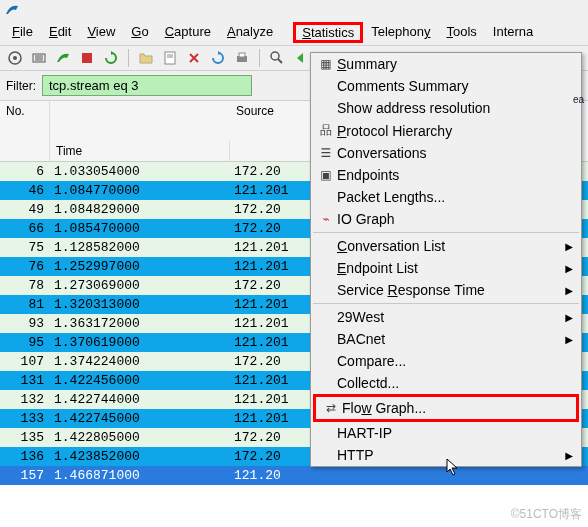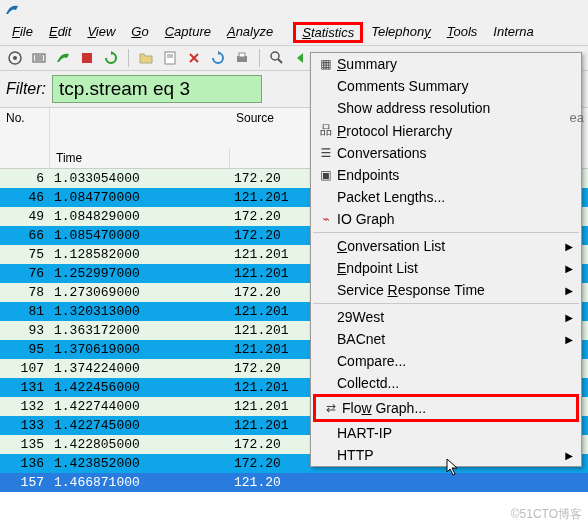--- a/index.html
+++ b/index.html
@@ -1,28 +1,28 @@
 <!DOCTYPE html>
 <html><head>
 <meta charset="utf-8">
 <style>
   * { box-sizing: border-box; margin: 0; padding: 0; }
   body { font-family: "Segoe UI", Tahoma, sans-serif; font-size: 13px; background: #fff; width: 588px; height: 527px; overflow: hidden; position: relative; color: #000; }
   .titlebar { height: 20px; background: #f0f0f0; display: flex; align-items: center; padding-left: 4px; }
   .shark-icon { width: 16px; height: 16px; }
   .menubar { display: flex; background: #f0f0f0; padding: 2px 4px; gap: 0; border-bottom: 1px solid #d0d0d0; }
-  .menubar-item { padding: 2px 8px; cursor: pointer; font-style: italic; }
+  .menubar-item { padding: 2px 8px; cursor: pointer; }
   .menubar-item .ul { text-decoration: underline; }
   .stats-highlight { border: 3px solid #f00; padding: 0 6px; margin-left: 12px; }
   .toolbar { display: flex; align-items: center; background: #f0f0f0; padding: 3px 6px; gap: 6px; border-bottom: 1px solid #d0d0d0; }
   .tbtn { width: 18px; height: 18px; display: flex; align-items: center; justify-content: center; cursor: pointer; }
   .tsep { width: 1px; height: 18px; background: #c0c0c0; margin: 0 2px; }
   .filterbar { display: flex; align-items: center; background: #f0f0f0; padding: 4px 6px; gap: 6px; border-bottom: 1px solid #d0d0d0; }
-  .filter-label { font-size: 16px; font-style: italic; }
-  .filter-input { background: #b8f0b8; border: 1px solid #7aa77a; padding: 2px 6px; font-family: inherit; font-size: 19px; width: 210px; }
+  .filter-label { font-size: 12px; }
+  .filter-input { background: #b8f0b8; border: 1px solid #7aa77a; padding: 2px 6px; font-family: inherit; font-size: 13px; width: 210px; }
   .headers { display: flex; background: #f5f5f5; border-bottom: 1px solid #ccc; font-size: 12px; }
   .headers > div { padding: 3px 6px; border-right: 1px solid #ddd; }
   .col-no { width: 50px; }
   .col-time { width: 180px; margin-top: 40px; }
   .col-src { width: 90px; }
   .packet-list { }
   .row { display: flex; font-family: "Consolas","Courier New",monospace; font-size: 13px; line-height: 19px; }
   .row-even { background: #e6f5e6; }
   .row-odd { background: #0ea5e9; }
   .row-sel { background: #2a7bde; color: #fff; }
@@ -30,21 +30,21 @@
   .cell-time { width: 180px; padding-left: 4px; }
   .cell-src { width: 90px; padding-left: 4px; }
   .dropdown { position: absolute; top: 52px; left: 310px; width: 272px; background: #f0f0f0; border: 1px solid #999; box-shadow: 2px 2px 4px rgba(0,0,0,.3); }
   .ditem { display: flex; align-items: center; padding: 3px 4px 3px 4px; cursor: pointer; font-size: 14px; }
   .ditem .ic { width: 22px; text-align: center; font-size: 12px; color: #444; }
   .ditem .lab .ul { text-decoration: underline; }
   .ditem .arr { margin-left: auto; font-size: 10px; color: #000; padding-right: 4px; }
   .dsep { height: 1px; background: #c8c8c8; margin: 2px 2px; }
   .flow-highlight { border: 3px solid #f00; margin: 0 2px; }
   .watermark { position: absolute; right: 6px; bottom: 4px; color: #bbb; font-size: 12px; }
-  .ea-lab { position: absolute; right: 4px; top: 110px; font-size: 13px; color: #737373; }
+  .ea-lab { position: absolute; right: 4px; top: 94px; font-size: 10px; color: #0f172a; }
   .cursor-arrow { position: absolute; left: 446px; top: 458px; pointer-events: none; }
 </style>
 </head>
 <body>
 
 <div class="titlebar">
   <svg class="shark-icon" viewBox="0 0 16 16">
       <path d="M2 12 Q6 2 14 4 L12 8 Q8 6 4 12 Z" fill="#1a6fb0"></path>
     </svg>
 </div>

